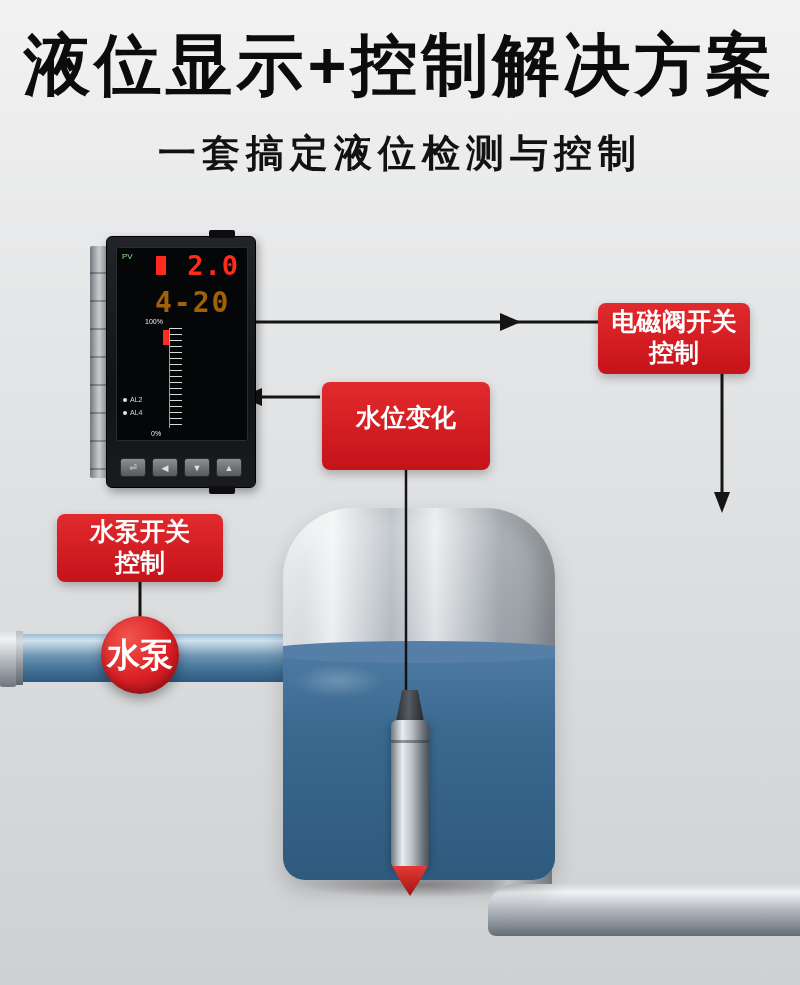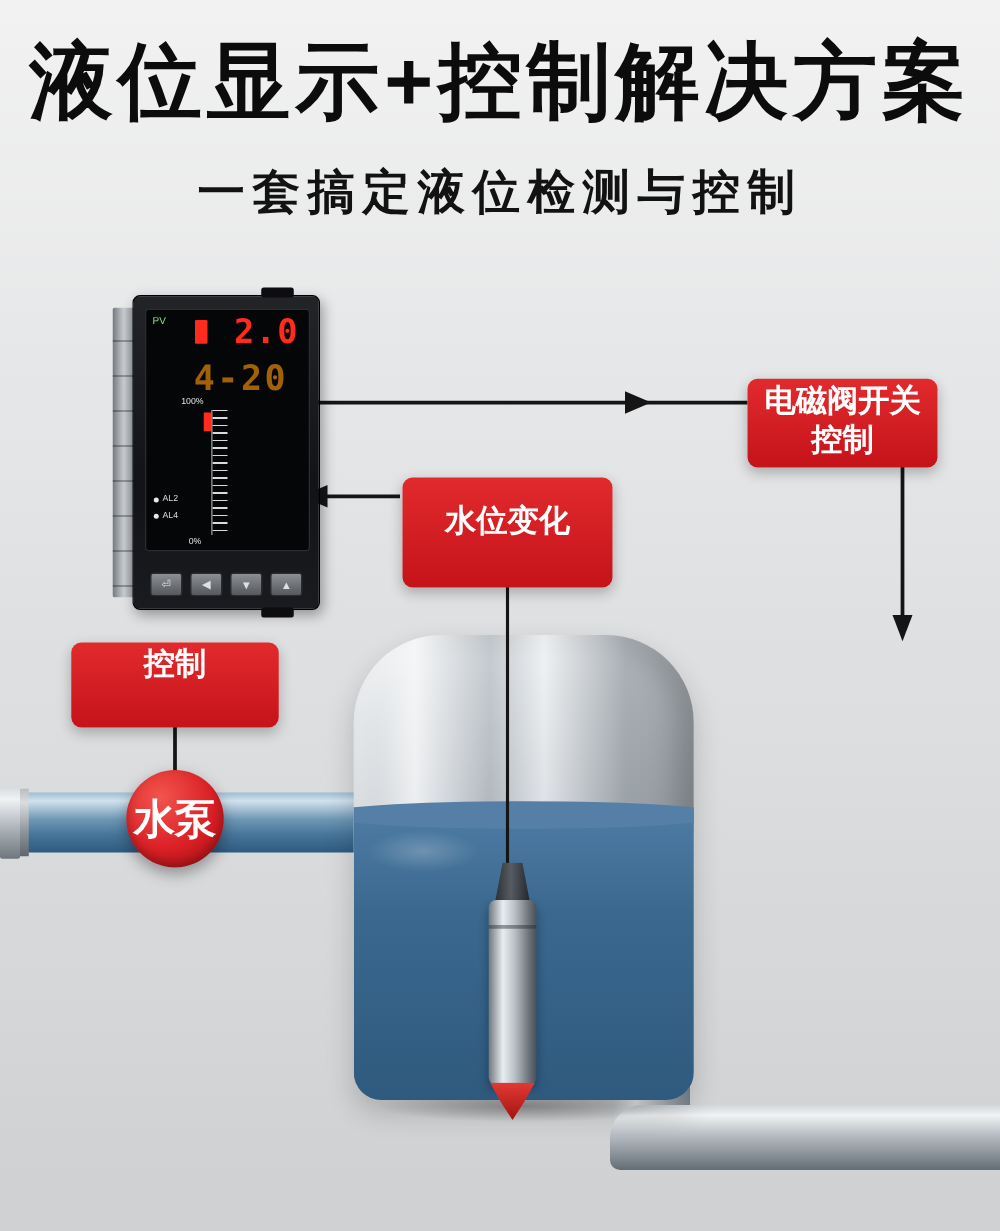--- a/index.html
+++ b/index.html
@@ -185,18 +185,19 @@
   </div>
 
   <div class="callout callout-solenoid">
     <span class="ln">电磁阀开关</span>
     <span class="ln">控制</span>
   </div>
   <div class="callout callout-water">
     <span class="ln">水位变化</span>
   </div>
   <div class="callout callout-pump">
+    <span class="ln">水泵开关</span>
     <span class="ln">控制</span>
   </div>
 
   <div class="badge badge-pump">水泵</div>
 
 </div>
 
 </body></html>

